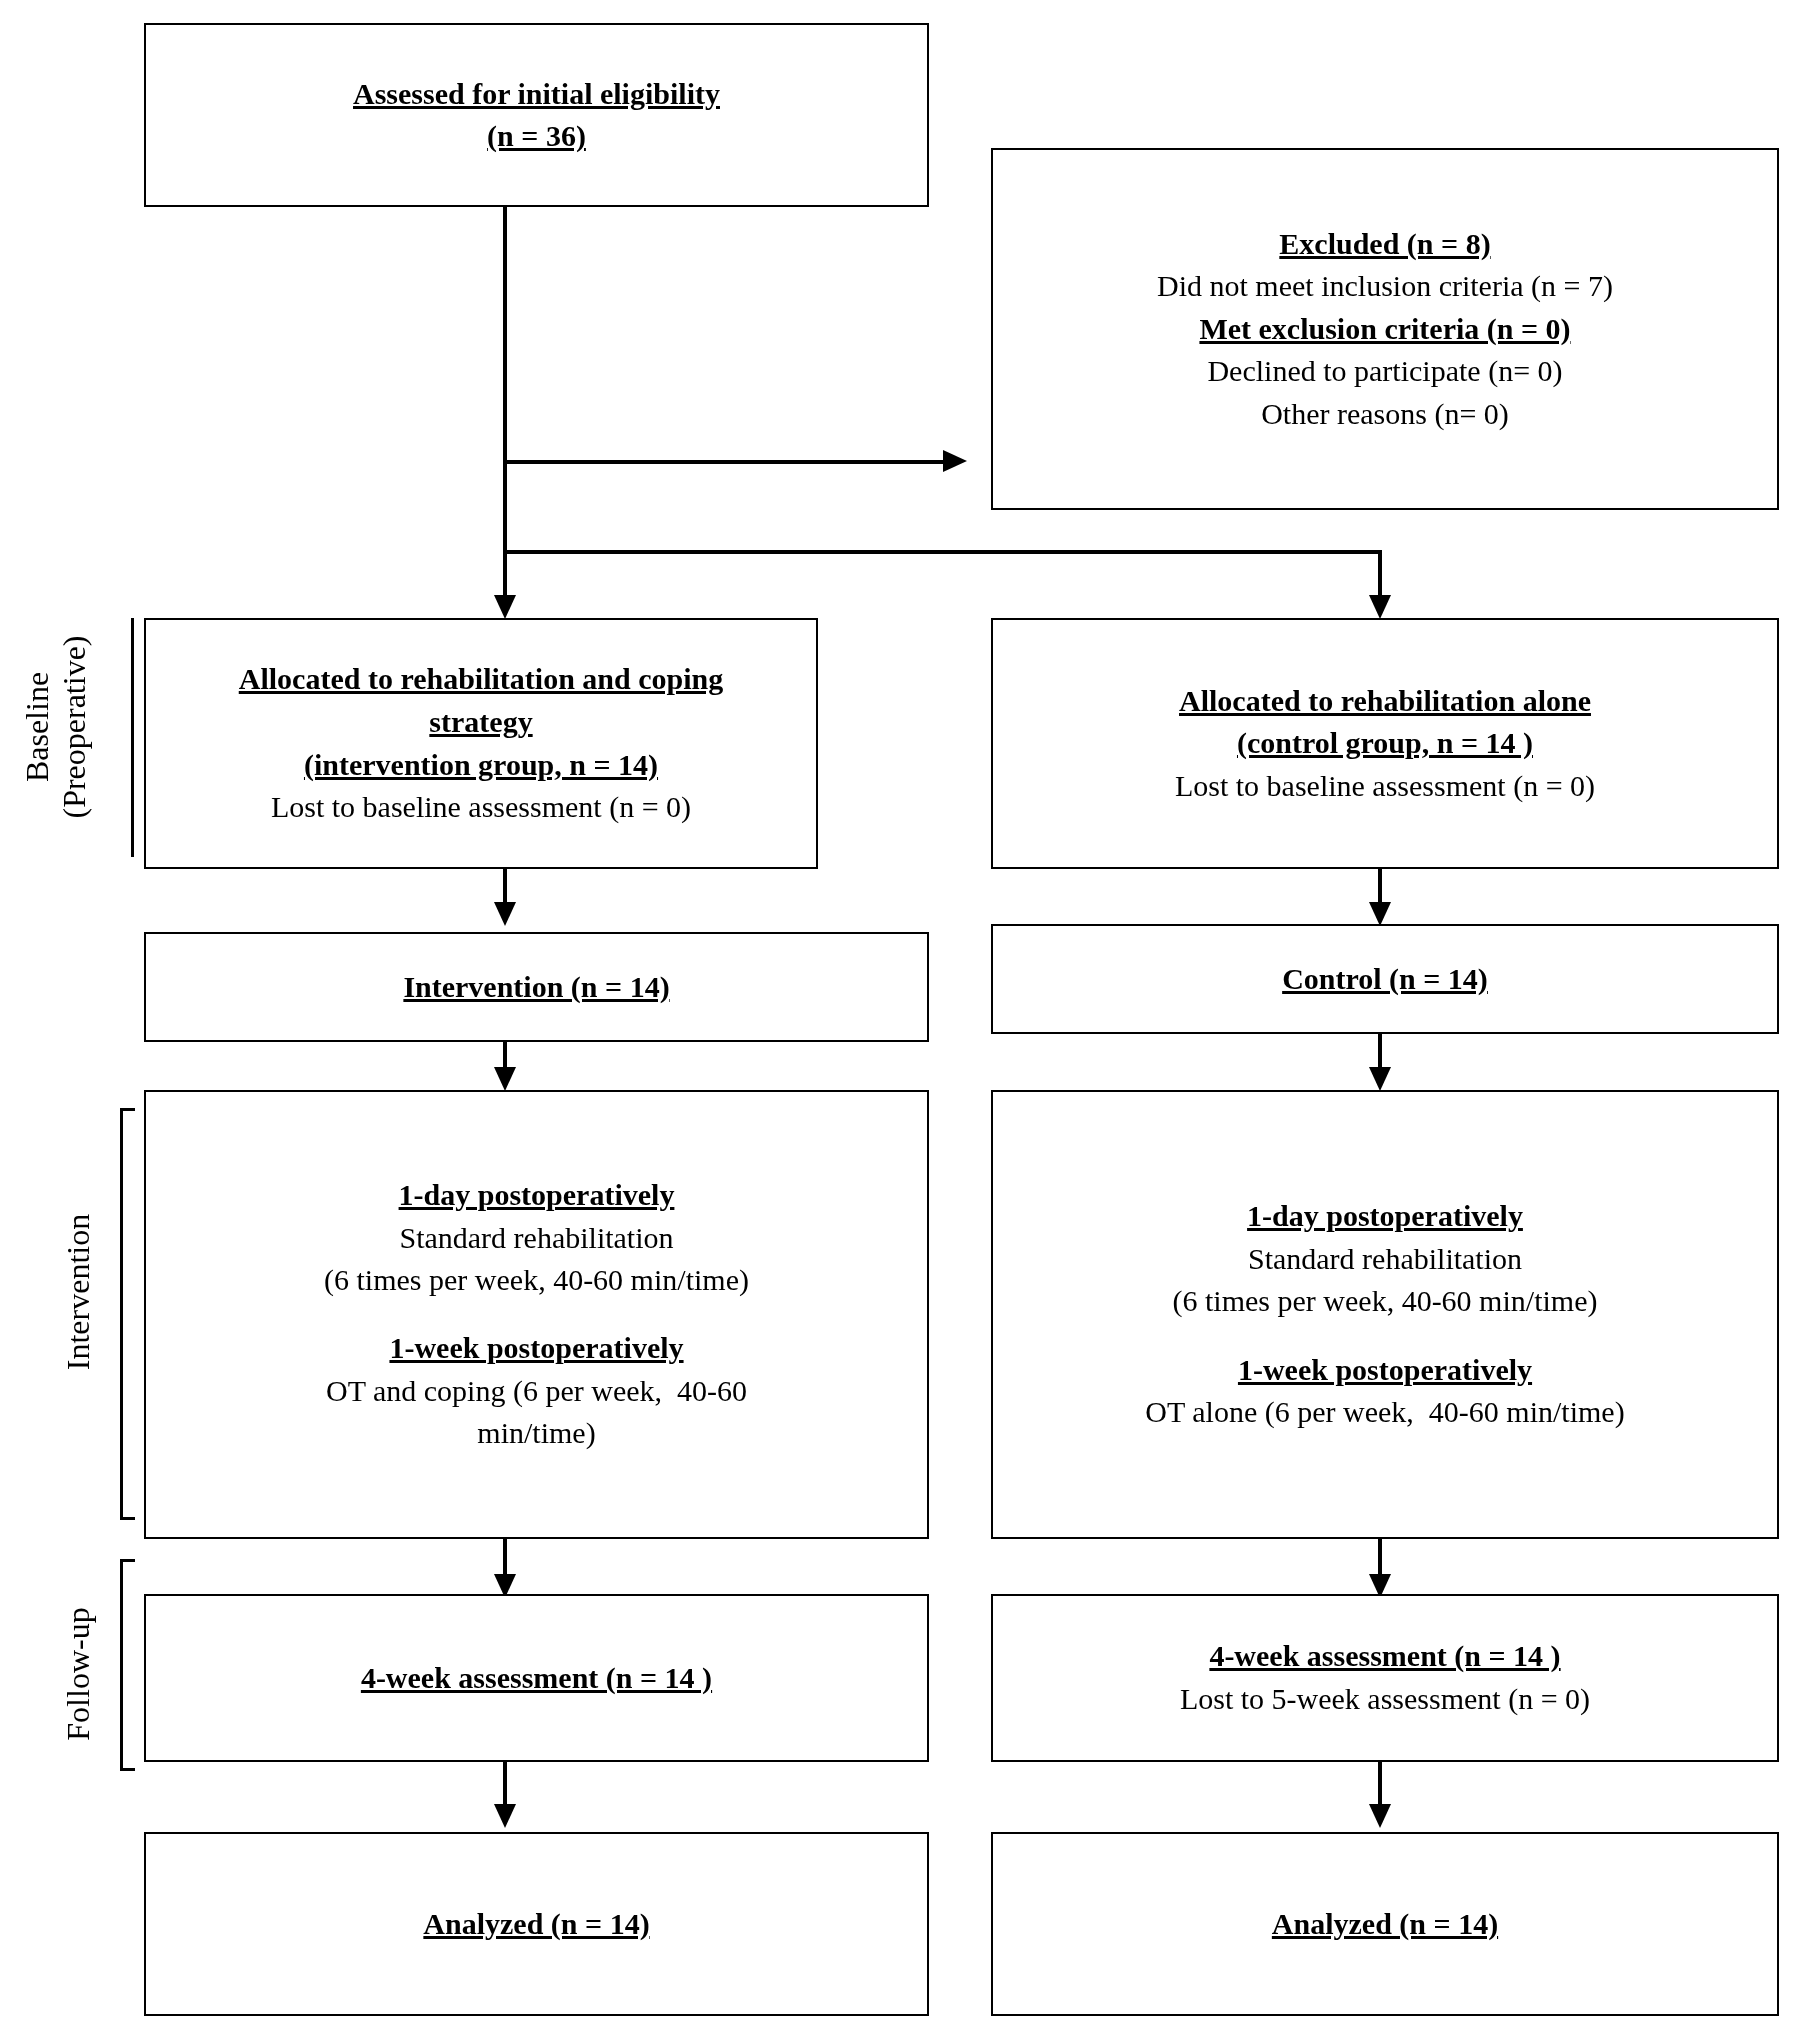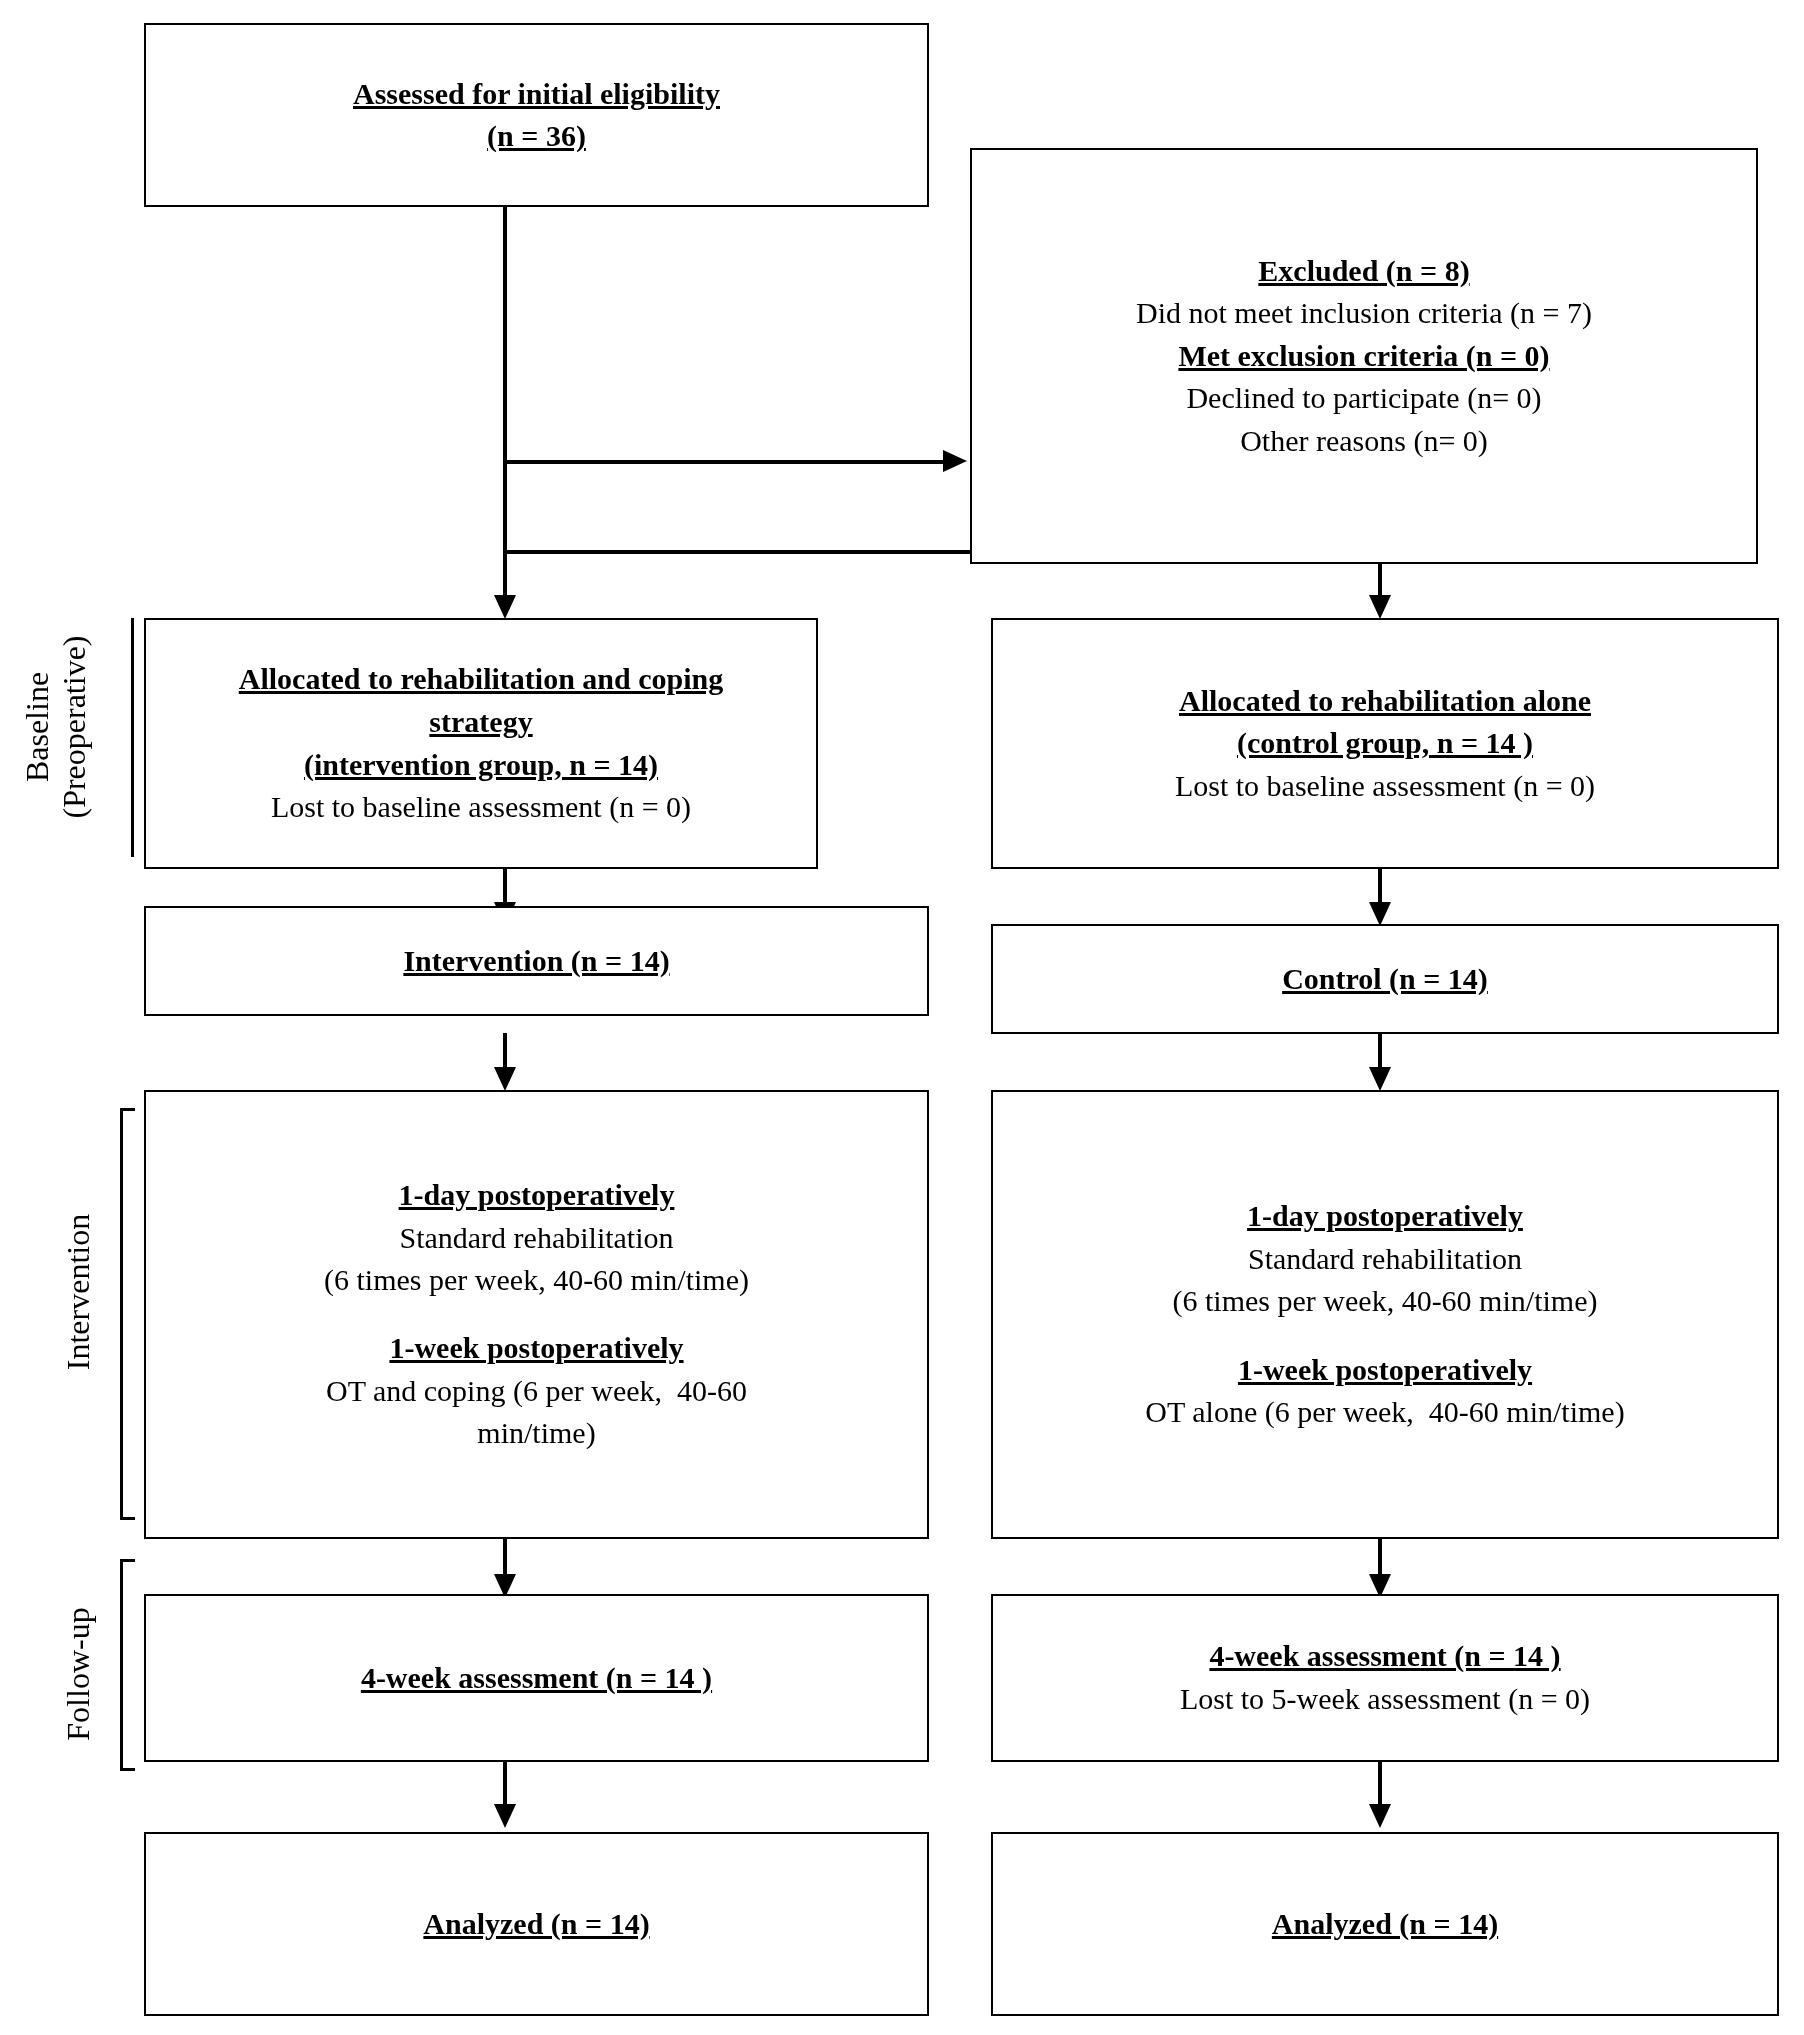--- a/index.html
+++ b/index.html
@@ -123,42 +123,42 @@
   <div class="vline" style="left:503px;top:1761px;height:48px;"></div>
   <div class="arrow-down" style="left:494px;top:1804px;"></div>
   <div class="vline" style="left:1378px;top:1761px;height:48px;"></div>
   <div class="arrow-down" style="left:1369px;top:1804px;"></div>
 
   <div class="box" style="left:144px;top:23.4px;width:785px;height:184px;">
     <span class="ln b">Assessed for initial eligibility</span>
     <span class="ln b">(n = 36)</span>
   </div>
 
-  <div class="box" style="left:970px;top:148px;width:788px;height:416px;">
+  <div class="box" style="left:991px;top:148px;width:788px;height:362px;">
     <span class="ln b">Excluded (n = 8)</span>
     <span class="ln">Did not meet inclusion criteria (n = 7)</span>
     <span class="ln b">Met exclusion criteria (n = 0)</span>
     <span class="ln">Declined to participate (n= 0)</span>
     <span class="ln">Other reasons (n= 0)</span>
   </div>
 
   <div class="box" style="left:144px;top:618px;width:674px;height:251px;">
     <span class="ln b">Allocated to rehabilitation and coping</span>
     <span class="ln b">strategy</span>
     <span class="ln b">(intervention group, n = 14)</span>
     <span class="ln">Lost to baseline assessment (n = 0)</span>
   </div>
 
   <div class="box" style="left:991px;top:618px;width:788px;height:251px;">
     <span class="ln b">Allocated to rehabilitation alone</span>
     <span class="ln b">(control group, n = 14 )</span>
     <span class="ln">Lost to baseline assessment (n = 0)</span>
   </div>
 
-  <div class="box" style="left:144px;top:906px;width:785px;height:110px;">
+  <div class="box" style="left:144px;top:932px;width:785px;height:110px;">
     <span class="ln b">Intervention (n = 14)</span>
   </div>
 
   <div class="box" style="left:991px;top:924px;width:788px;height:110px;">
     <span class="ln b">Control (n = 14)</span>
   </div>
 
   <div class="box" style="left:144px;top:1090px;width:785px;height:449px;">
     <span class="ln b">1-day postoperatively</span>
     <span class="ln">Standard rehabilitation</span>

